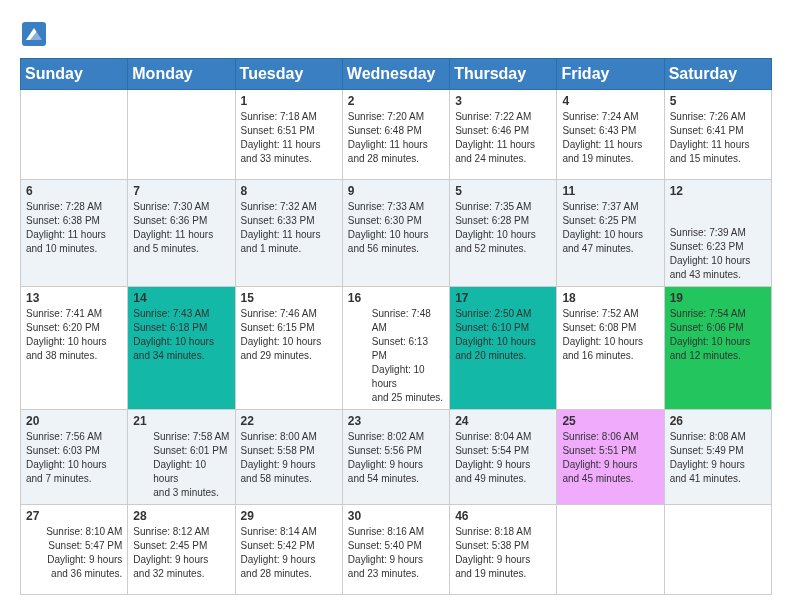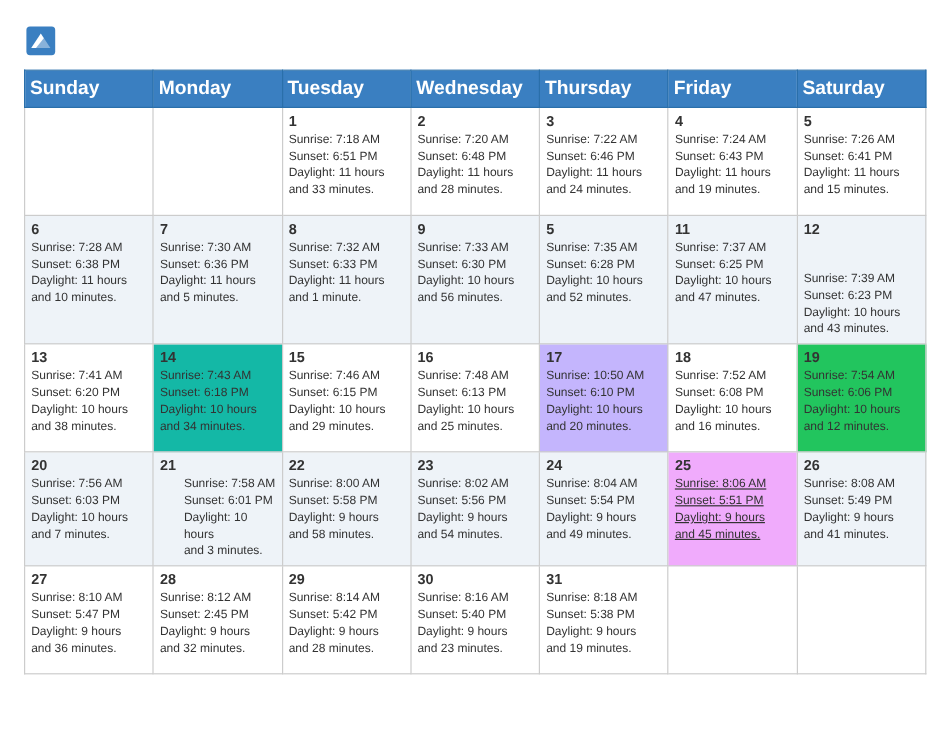--- a/index.html
+++ b/index.html
@@ -236,28 +236,28 @@
         </td>
         <td style="background-color: rgb(255, 255, 255);">
           <span class="day-number">15</span>
           <div class="cell-content" style="white-space: pre-line;">Sunrise: 7:46 AM
 Sunset: 6:15 PM
 Daylight: 10 hours
 and 29 minutes.</div>
         </td>
         <td style="background-color: rgb(255, 255, 255);">
           <span class="day-number">16</span>
-          <div class="cell-content" style="white-space: pre-line;">Sunrise: 7:48 AM
+          <div class="cell-content" style="white-space: pre-line; margin-left: 24px;">Sunrise: 7:48 AM
 Sunset: 6:13 PM
 Daylight: 10 hours
 and 25 minutes.</div>
         </td>
-        <td style="background-color: #c4b5fd;">
+        <td style="background-color: #14b8a6;">
           <span class="day-number">17</span>
-          <div class="cell-content" style="white-space: pre-line;">Sunrise: 10:50 AM
+          <div class="cell-content" style="white-space: pre-line;">Sunrise: 2:50 AM
 Sunset: 6:10 PM
 Daylight: 10 hours
 and 20 minutes.</div>
         </td>
         <td style="background-color: rgb(255, 255, 255);">
           <span class="day-number">18</span>
           <div class="cell-content" style="white-space: pre-line;">Sunrise: 7:52 AM
 Sunset: 6:08 PM
 Daylight: 10 hours
 and 16 minutes.</div>
@@ -301,37 +301,37 @@
         </td>
         <td style="background-color: rgb(238, 243, 248);">
           <span class="day-number">24</span>
           <div class="cell-content" style="white-space: pre-line;">Sunrise: 8:04 AM
 Sunset: 5:54 PM
 Daylight: 9 hours
 and 49 minutes.</div>
         </td>
         <td style="background-color: #f0abfc;">
           <span class="day-number">25</span>
-          <div class="cell-content" style="white-space: pre-line; text-decoration: underline;">Sunrise: 8:06 AM
+          <div class="cell-content" style="white-space: pre-line;">Sunrise: 8:06 AM
 Sunset: 5:51 PM
 Daylight: 9 hours
 and 45 minutes.</div>
         </td>
         <td style="background-color: rgb(238, 243, 248);">
           <span class="day-number">26</span>
           <div class="cell-content" style="white-space: pre-line;">Sunrise: 8:08 AM
 Sunset: 5:49 PM
 Daylight: 9 hours
 and 41 minutes.</div>
         </td>
       </tr>
       <tr>
         <td style="background-color: rgb(255, 255, 255);">
           <span class="day-number">27</span>
-          <div class="cell-content" style="white-space: pre-line;">Sunrise: 8:10 AM
+          <div class="cell-content" style="white-space: pre-line; text-align: right;">Sunrise: 8:10 AM
 Sunset: 5:47 PM
 Daylight: 9 hours
 and 36 minutes.</div>
         </td>
         <td style="background-color: rgb(255, 255, 255);">
           <span class="day-number">28</span>
           <div class="cell-content" style="white-space: pre-line;">Sunrise: 8:12 AM
 Sunset: 2:45 PM
 Daylight: 9 hours
 and 32 minutes.</div>
@@ -344,21 +344,21 @@
 and 28 minutes.</div>
         </td>
         <td style="background-color: rgb(255, 255, 255);">
           <span class="day-number">30</span>
           <div class="cell-content" style="white-space: pre-line;">Sunrise: 8:16 AM
 Sunset: 5:40 PM
 Daylight: 9 hours
 and 23 minutes.</div>
         </td>
         <td style="background-color: rgb(255, 255, 255);">
-          <span class="day-number">31</span>
+          <span class="day-number">46</span>
           <div class="cell-content" style="white-space: pre-line;">Sunrise: 8:18 AM
 Sunset: 5:38 PM
 Daylight: 9 hours
 and 19 minutes.</div>
         </td>
         <td class="empty-cell" style="background-color: rgb(248, 248, 248);"></td>
         <td class="empty-cell" style="background-color: rgb(248, 248, 248);"></td>
       </tr>
     </tbody>
 </table>

